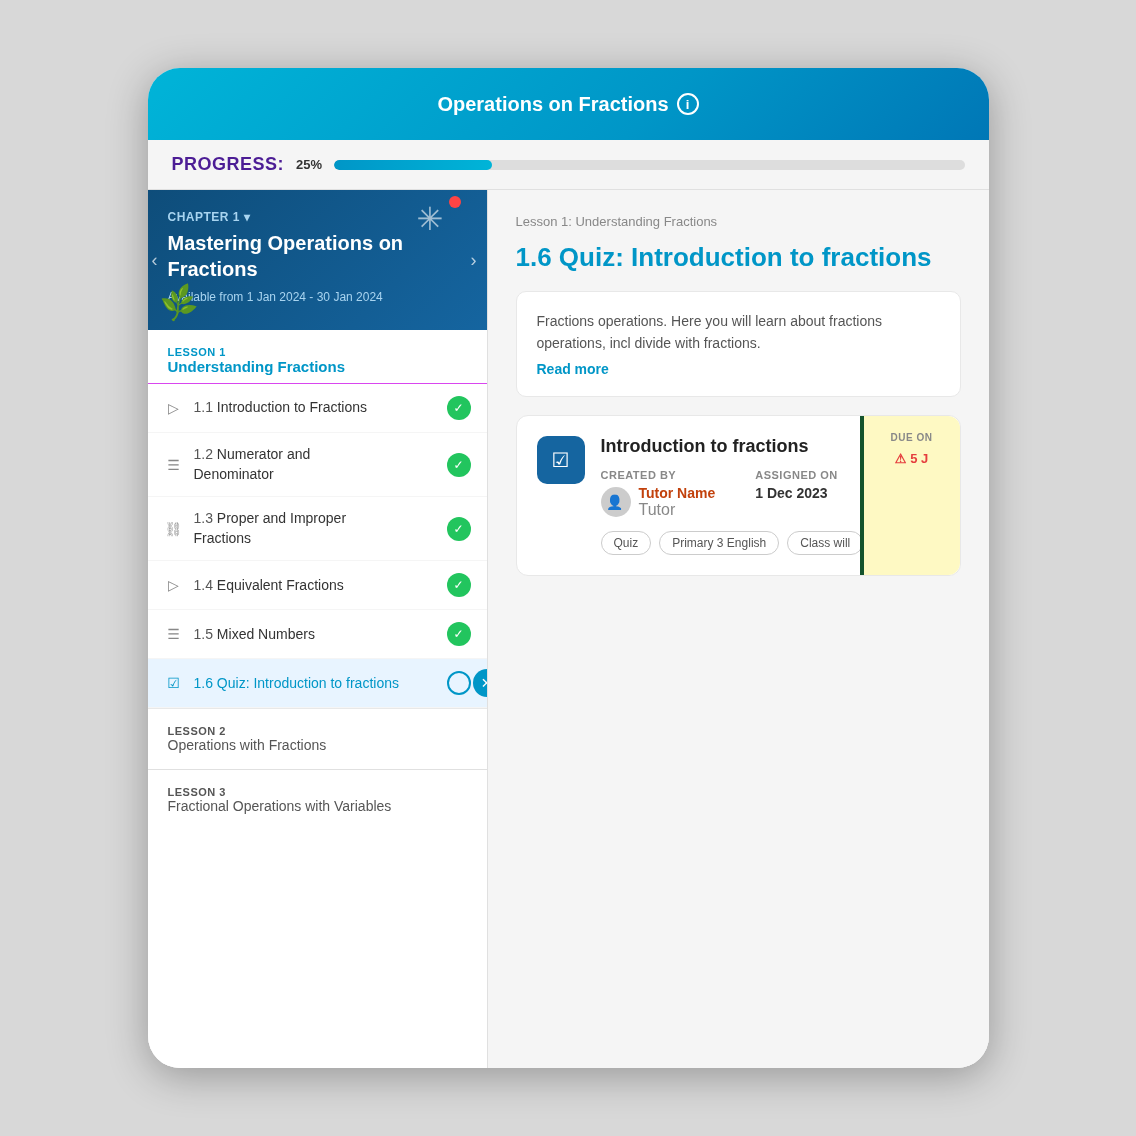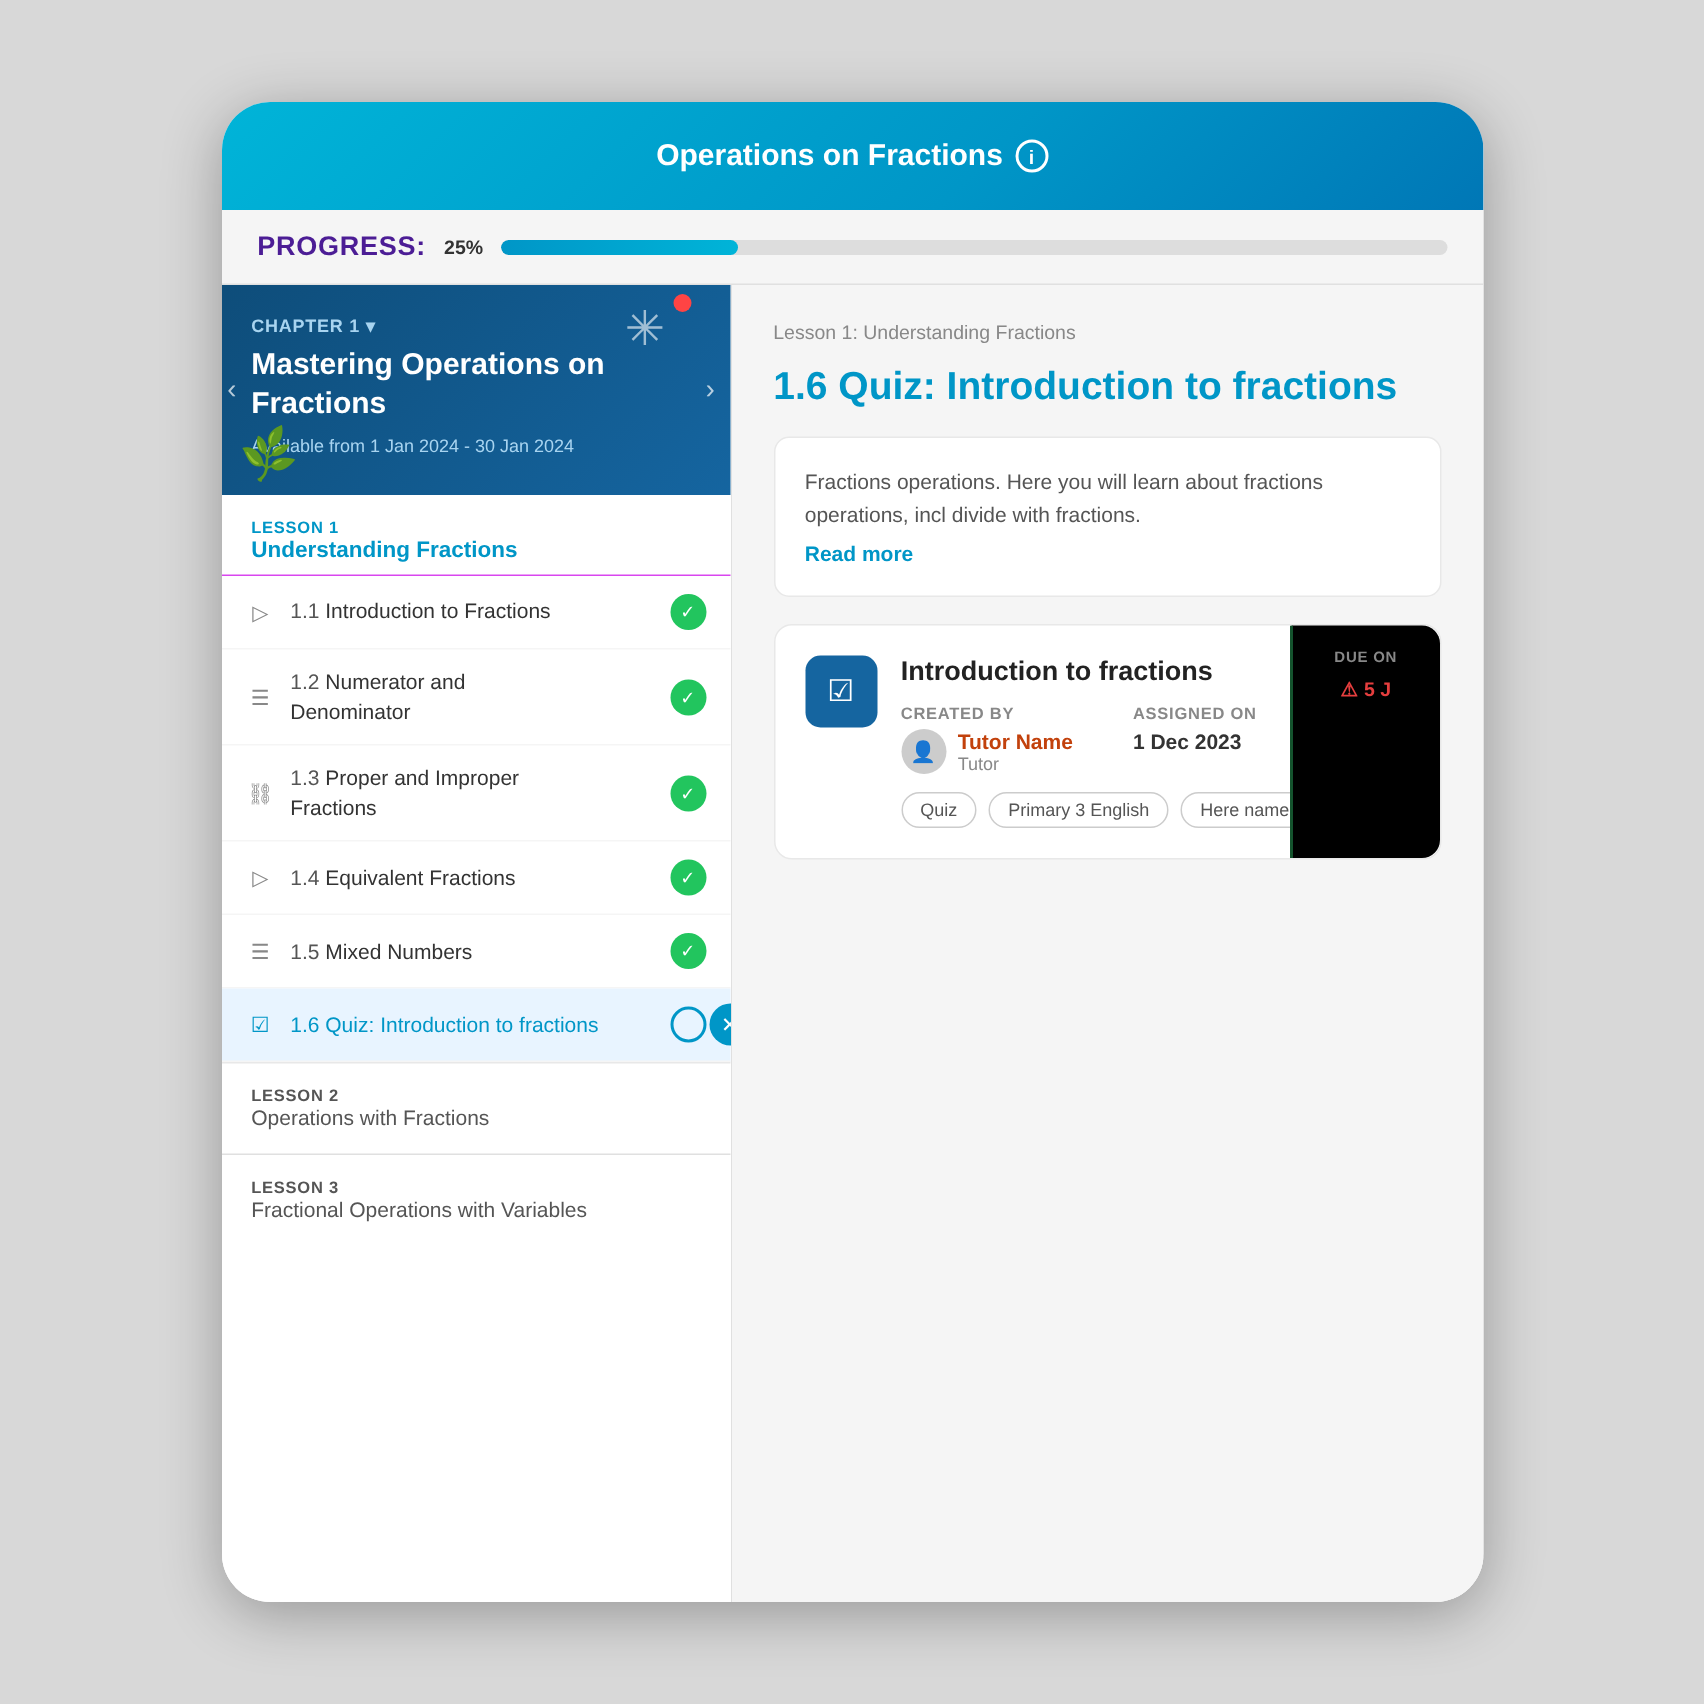--- a/index.html
+++ b/index.html
@@ -369,41 +369,41 @@
       border-radius: 50%;
       background: #ccc;
       overflow: hidden;
       display: flex;
       align-items: center;
       justify-content: center;
       font-size: 14px;
       color: #666;
     }
     .tutor-info .name { font-size: 14px; font-weight: 600; color: #c2410c; }
-    .tutor-info .role { font-size: 12px; color: #888; }
+    .tutor-info .role { font-size: 16px; color: #888; }
     .tag-row {
       display: flex;
       gap: 8px;
       flex-wrap: wrap;
     }
     .tag {
       border: 1px solid #ccc;
       border-radius: 20px;
       padding: 4px 12px;
       font-size: 12px;
       color: #555;
     }
     .due-on-box {
       position: absolute;
       right: 0;
       top: 0;
       bottom: 0;
       width: 100px;
-      background: #000000;
-      border-left: 2px solid #14532d;
+      background: #fef9c3;
+      border-left: 4px solid #14532d;
       border-radius: 0 12px 12px 0;
       padding: 16px 12px;
       display: flex;
       flex-direction: column;
       align-items: center;
     }
     .due-on-label {
       font-size: 10px;
       font-weight: 700;
       color: #888;
@@ -553,21 +553,21 @@
               </div>
             </div>
             <div class="meta-block">
               <div class="meta-label">ASSIGNED ON</div>
               <div class="meta-value">1 Dec 2023</div>
             </div>
           </div>
           <div class="tag-row">
             <span class="tag">Quiz</span>
             <span class="tag">Primary 3 English</span>
-            <span class="tag">Here name</span>
+            <span class="tag">Class will</span>
           </div>
         </div>
 
         <div class="due-on-box">
           <div class="due-on-label">DUE ON</div>
           <div class="due-on-value">
             <span>⚠</span>
             <span>5 J</span>
           </div>
         </div>

